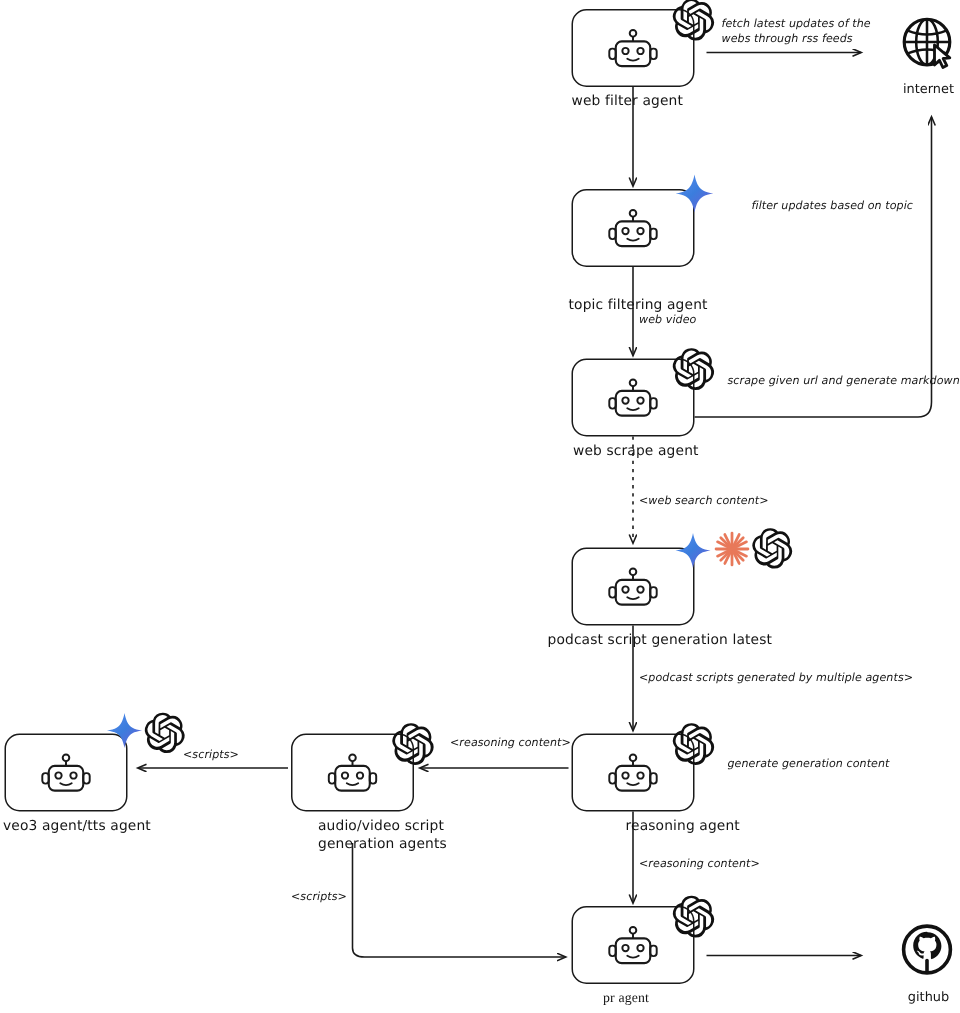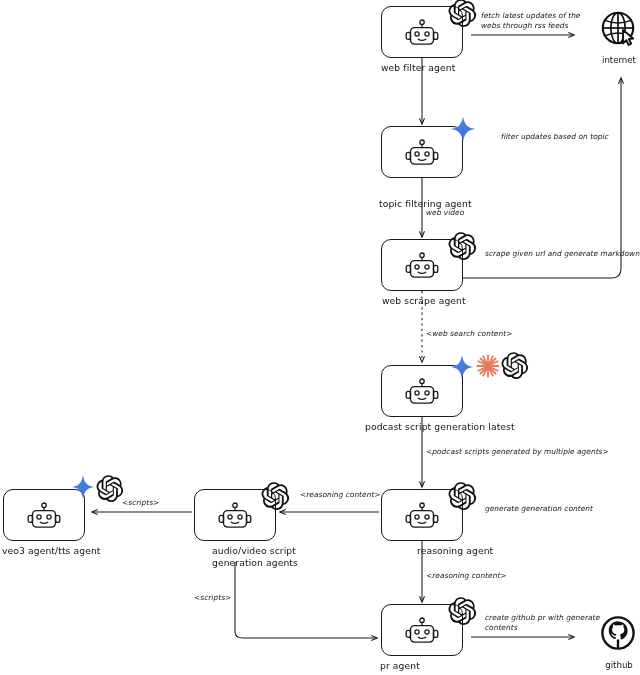--- a/index.html
+++ b/index.html
@@ -288,21 +288,21 @@
         <path d="M15.2,20.2 Q19,22.6 22.8,20.2" fill="none" stroke="#1a1a1a" stroke-width="1.25" stroke-linecap="round"></path>
         <rect x="3.2" y="13.4" width="4.3" height="7" rx="2" fill="none" stroke="#1a1a1a" stroke-width="1.3"></rect>
         <rect x="30.5" y="13.4" width="4.3" height="7" rx="2" fill="none" stroke="#1a1a1a" stroke-width="1.3"></rect>
       </svg>
     </div>
     <div class="badge" style="left:449px;top:597px;">
       <svg width="28" height="28" viewBox="0 0 24 24">
         <path fill="#111111" d="M21.6 9.9a5.9 5.9 0 0 0-.5-4.9 6 6 0 0 0-6.4-2.9A5.9 5.9 0 0 0 10.2.2a6 6 0 0 0-5.7 4.1 5.9 5.9 0 0 0-4 2.9 6 6 0 0 0 .7 7 5.9 5.9 0 0 0 .5 4.9 6 6 0 0 0 6.4 2.9 5.9 5.9 0 0 0 4.5 2 6 6 0 0 0 5.7-4.2 5.9 5.9 0 0 0 4-2.9 6 6 0 0 0-.7-7zm-9 12.5a4.5 4.5 0 0 1-2.9-1l.1-.1 4.8-2.8a.8.8 0 0 0 .4-.7v-6.8l2 1.2v5.6a4.5 4.5 0 0 1-4.4 4.6zM3 18a4.4 4.4 0 0 1-.5-3l.1.1 4.8 2.8a.8.8 0 0 0 .8 0l5.9-3.4v2.3l-4.9 2.9A4.5 4.5 0 0 1 3 18zM1.8 7.9a4.5 4.5 0 0 1 2.3-2v5.7a.8.8 0 0 0 .4.7l5.8 3.4-2 1.2-4.8-2.8a4.5 4.5 0 0 1-1.7-6.2zm16.6 3.9L12.5 8.4l2-1.1 4.8 2.8a4.5 4.5 0 0 1-.7 8.1v-5.7a.8.8 0 0 0-.4-.7zm2-3-.1-.1-4.8-2.8a.8.8 0 0 0-.8 0L8.8 9.3V7l4.9-2.8a4.5 4.5 0 0 1 6.7 4.6zM7.7 12.9l-2-1.2V6.1a4.5 4.5 0 0 1 7.4-3.5l-.1.1-4.8 2.8a.8.8 0 0 0-.4.7zm1.1-2.4L11.4 9l2.6 1.5v3L11.4 15l-2.6-1.5z"></path>
       </svg>
     </div>
-    <div class="node-label" style="left:380px;top:660px;width:120px;">pr agent</div>
+    <div class="node-label" style="left:402px;top:660px;width:120px;font-family:Liberation Serif, serif;">pr agent</div>
   </div>
 
   <div class="node">
     <div class="badge" style="left:598px;top:8px;">
       <svg width="42" height="42" viewBox="0 0 42 42">
         <circle cx="20" cy="20" r="15.2" fill="none" stroke="#111111" stroke-width="2.1"></circle>
         <ellipse cx="20" cy="20" rx="7.2" ry="15.2" fill="none" stroke="#111111" stroke-width="1.7"></ellipse>
         <line x1="4.8" y1="20" x2="35.2" y2="20" stroke="#111111" stroke-width="1.7"></line>
         <line x1="20" y1="4.8" x2="20" y2="35.2" stroke="#111111" stroke-width="1.7"></line>
         <path d="M7.2 12.4 Q20 17.6 32.8 12.4" fill="none" stroke="#111111" stroke-width="1.5"></path>
@@ -342,16 +342,14 @@
   <div class="edge-label" style="left:485px;top:504px;width:140px;">generate generation content</div>
 
   <div class="edge-label" style="left:300px;top:490px;width:100px;">&lt;reasoning content&gt;</div>
 
   <div class="edge-label" style="left:122px;top:498px;width:70px;">&lt;scripts&gt;</div>
 
   <div class="edge-label" style="left:194px;top:593px;width:70px;">&lt;scripts&gt;</div>
 
   <div class="edge-label" style="left:426px;top:571px;width:110px;">&lt;reasoning content&gt;</div>
 
-  <div class="edge-label" style="left:485px;top:613px;width:120px;">create github pr with generate
-contents</div>
 
 </div>
 
 </body></html>

